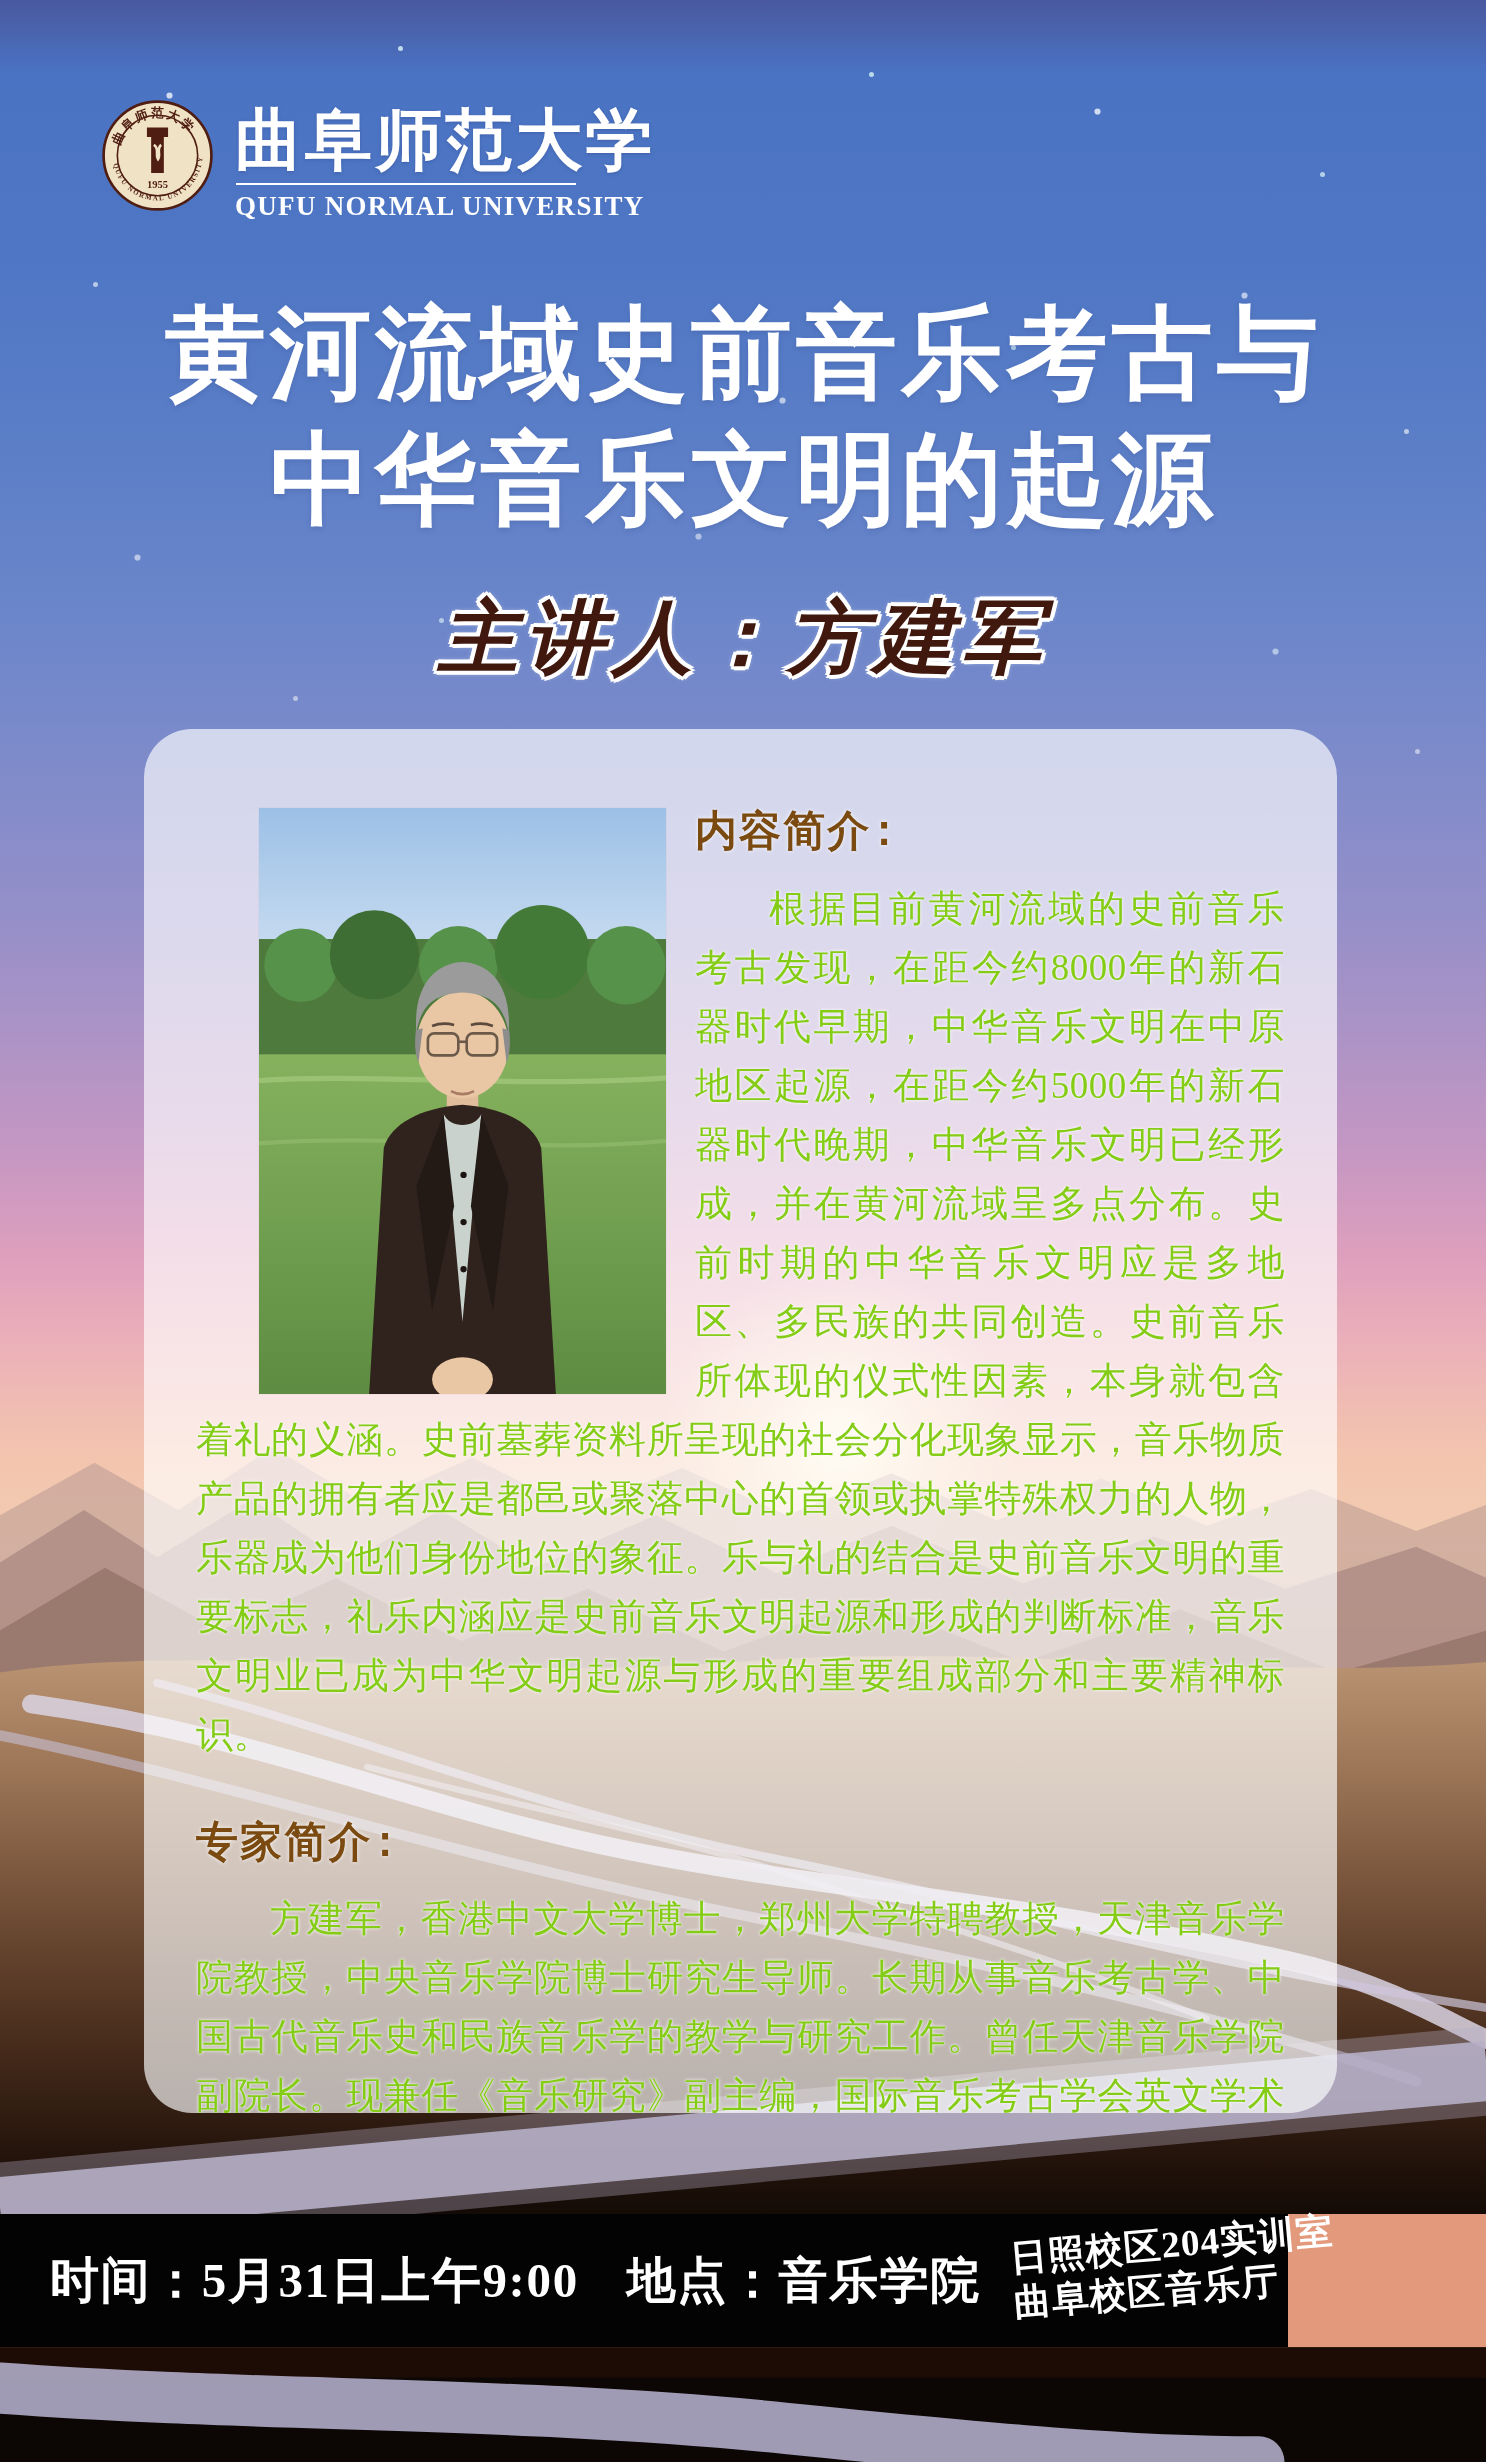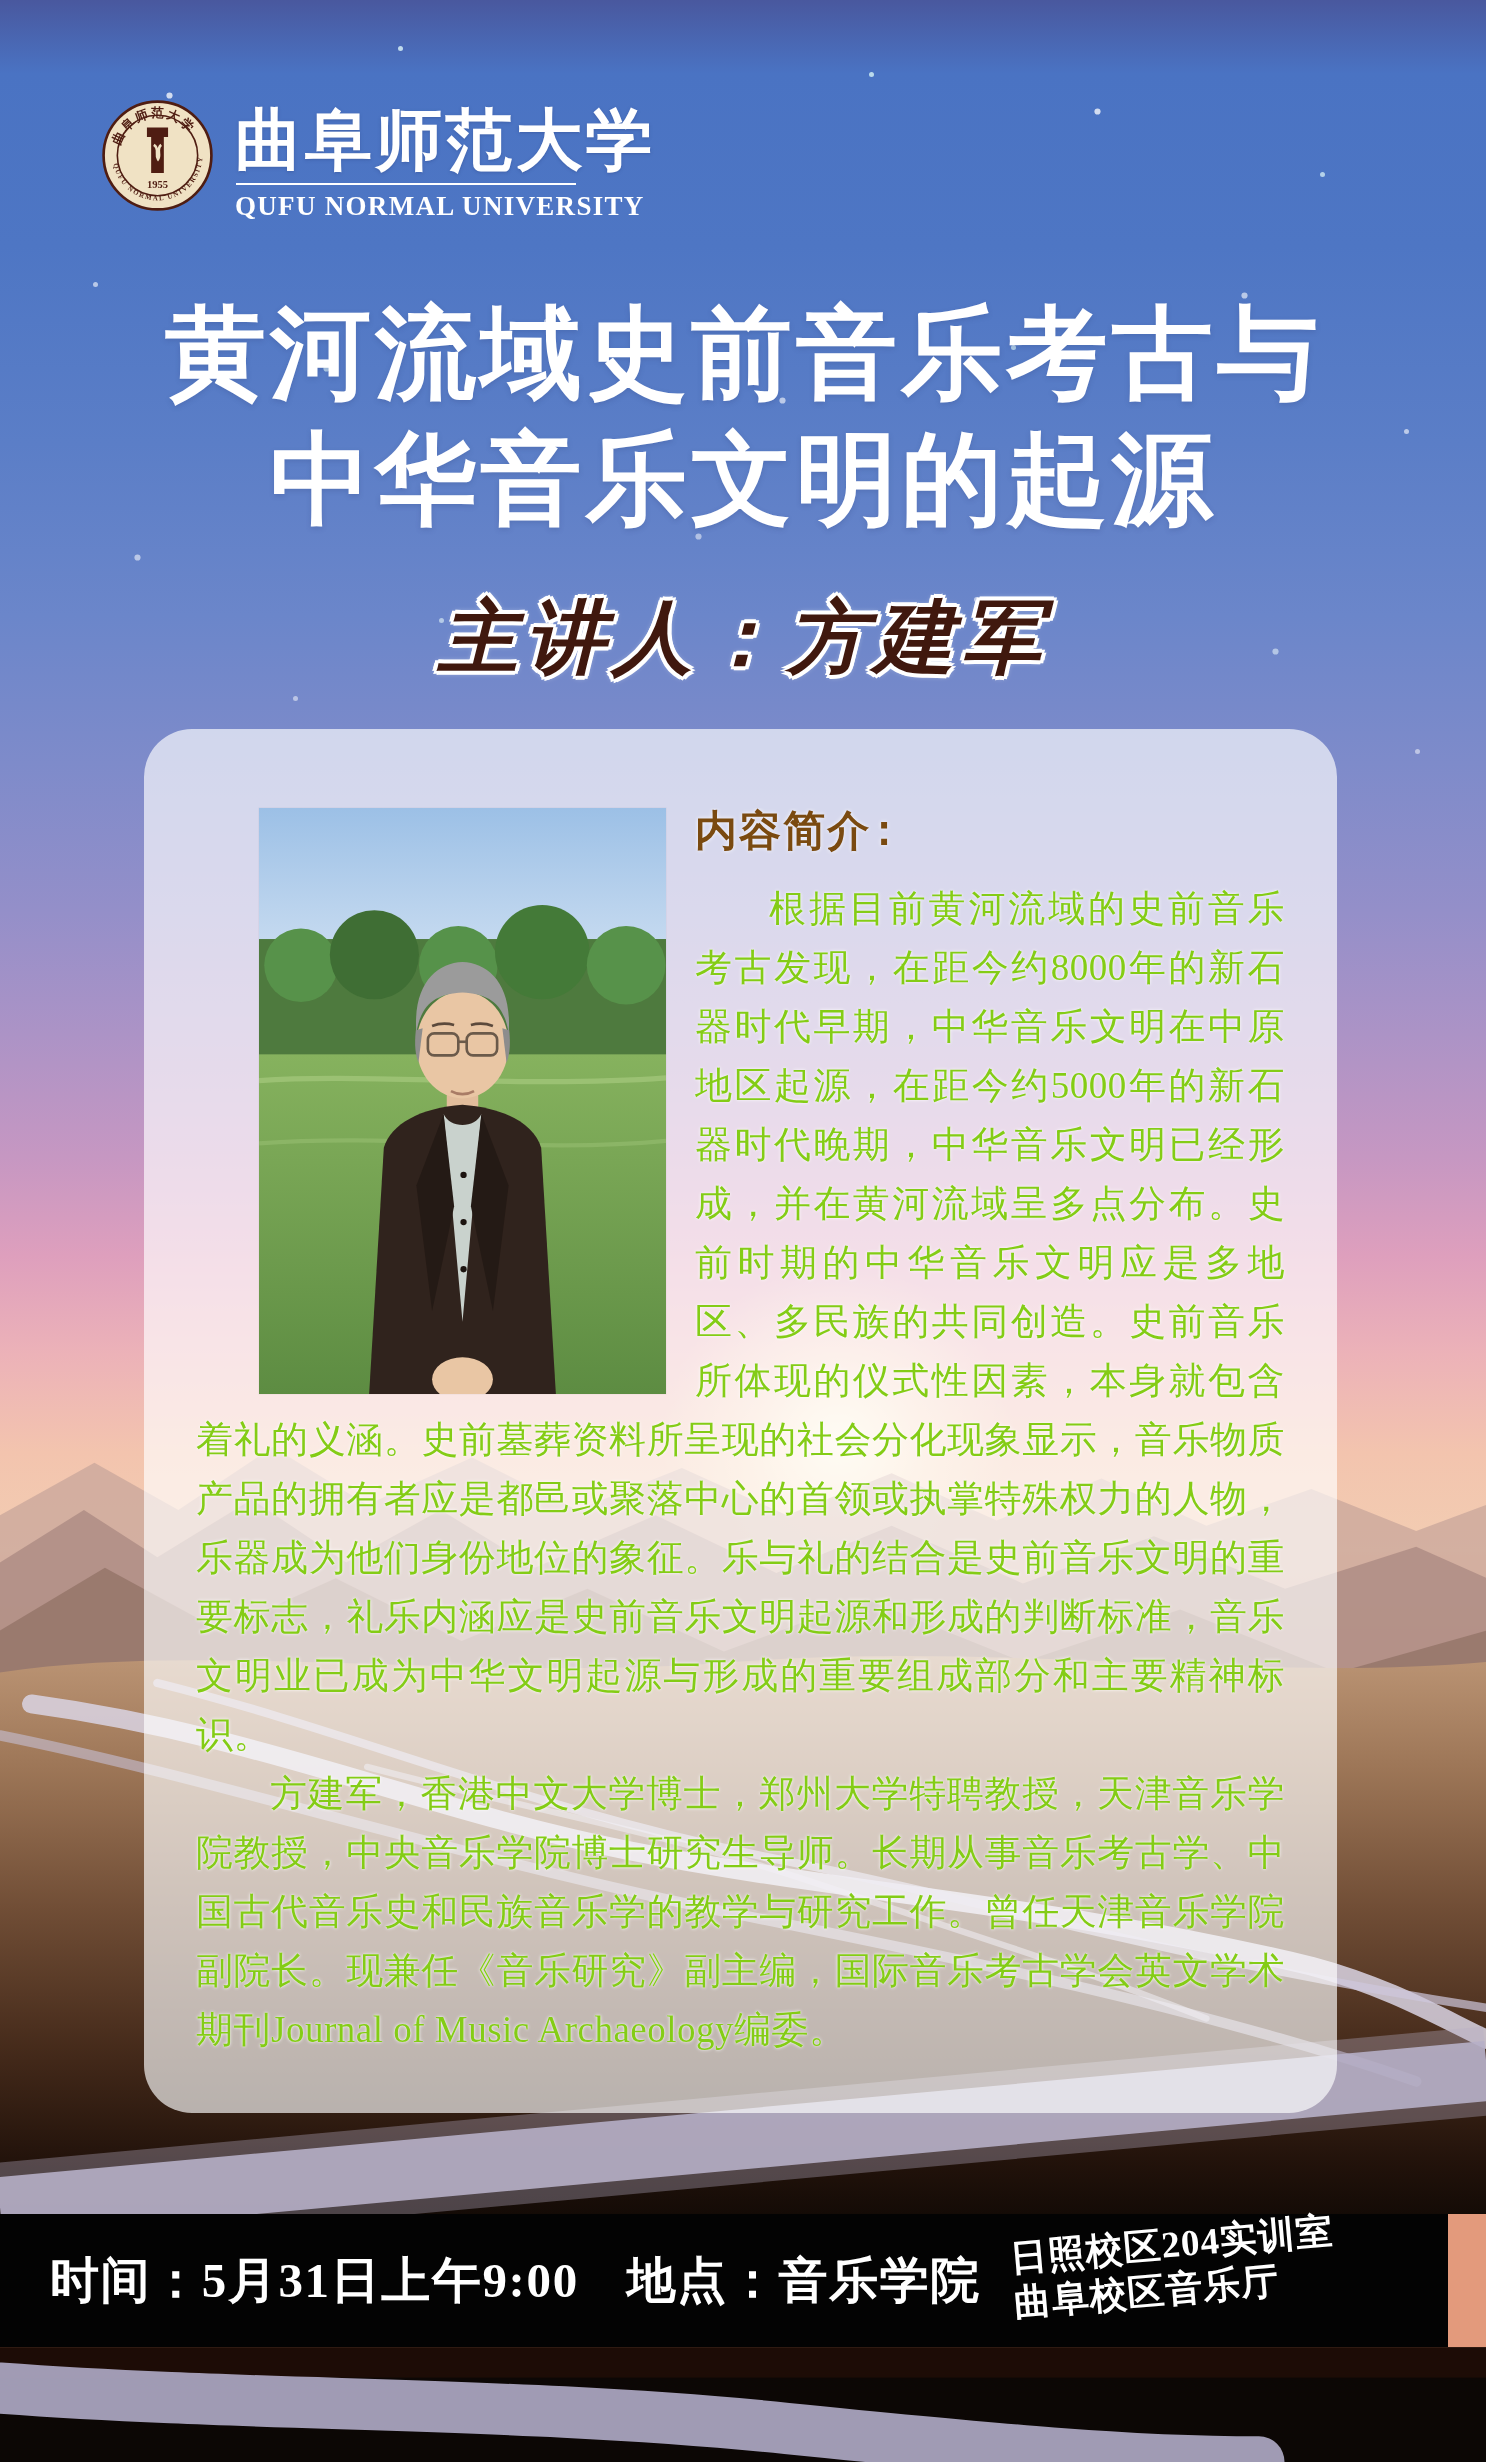--- a/index.html
+++ b/index.html
@@ -94,21 +94,21 @@
   .expert-heading{ clear:left; margin-top:55px; margin-bottom:18px; }
   .body-text{
     font-size:37px; line-height:59px; color:#84cc16; text-align:justify;
     text-indent:2em; letter-spacing:0.5px;
     font-family:"Liberation Serif", serif;
     text-shadow:0 0 3.7px rgba(255,255,255,.95), 0 0 1px rgba(255,255,255,.9);
   }
 
   
   .info-bar{
-    position:absolute; left:0; top:2214px; width:1448px; height:133px; z-index:6;
+    position:absolute; left:0; top:2214px; width:1288px; height:133px; z-index:6;
     background:#030303; color:#fff; display:flex; align-items:center;
     padding:0 37px 0 50px; font-family:"Liberation Serif", serif;
   }
   .info-time,.info-place{
     font-size:49px; font-weight:bold; letter-spacing:1.6px; white-space:nowrap;
   }
   .info-place{ margin-left:48px; }
   .venue{
     margin-left:31px; transform:rotate(-5deg); transform-origin:left center;
     font-size:37px; font-weight:bold; line-height:45px; letter-spacing:1px; white-space:nowrap;
@@ -230,20 +230,21 @@
         <path d="M330,416 Q350,408 372,414" stroke="#5c4a3c" stroke-width="5" fill="none"></path>
         <path d="M404,414 Q426,408 446,416" stroke="#5c4a3c" stroke-width="5" fill="none"></path>
         <path d="M366,540 Q388,552 410,540" stroke="#a97c66" stroke-width="5" fill="none"></path>
         <ellipse cx="388" cy="1090" rx="58" ry="42" fill="#e9c6a4"></ellipse>
       </svg>
     </figure>
 
     <h2 class="section-heading intro-heading">内容简介:</h2>
     <p class="body-text">根据目前黄河流域的史前音乐考古发现，在距今约8000年的新石器时代早期，中华音乐文明在中原地区起源，在距今约5000年的新石器时代晚期，中华音乐文明已经形成，并在黄河流域呈多点分布。史前时期的中华音乐文明应是多地区、多民族的共同创造。史前音乐所体现的仪式性因素，本身就包含着礼的义涵。史前墓葬资料所呈现的社会分化现象显示，音乐物质产品的拥有者应是都邑或聚落中心的首领或执掌特殊权力的人物，乐器成为他们身份地位的象征。乐与礼的结合是史前音乐文明的重要标志，礼乐内涵应是史前音乐文明起源和形成的判断标准，音乐文明业已成为中华文明起源与形成的重要组成部分和主要精神标识。</p>
 
+    <h2 class="section-heading expert-heading">专家简介:</h2>
     <p class="body-text">方建军，香港中文大学博士，郑州大学特聘教授，天津音乐学院教授，中央音乐学院博士研究生导师。长期从事音乐考古学、中国古代音乐史和民族音乐学的教学与研究工作。曾任天津音乐学院副院长。现兼任《音乐研究》副主编，国际音乐考古学会英文学术期刊Journal of Music Archaeology编委。</p>
   </section>
 
   <footer class="info-bar">
     <div class="info-time">
       <span class="bar-seg">时间：</span><span class="bar-seg">5月31日上午9:00</span>
     </div>
     <div class="info-place">
       <span class="bar-seg">地点：</span><span class="bar-seg">音乐学院</span>
     </div>

